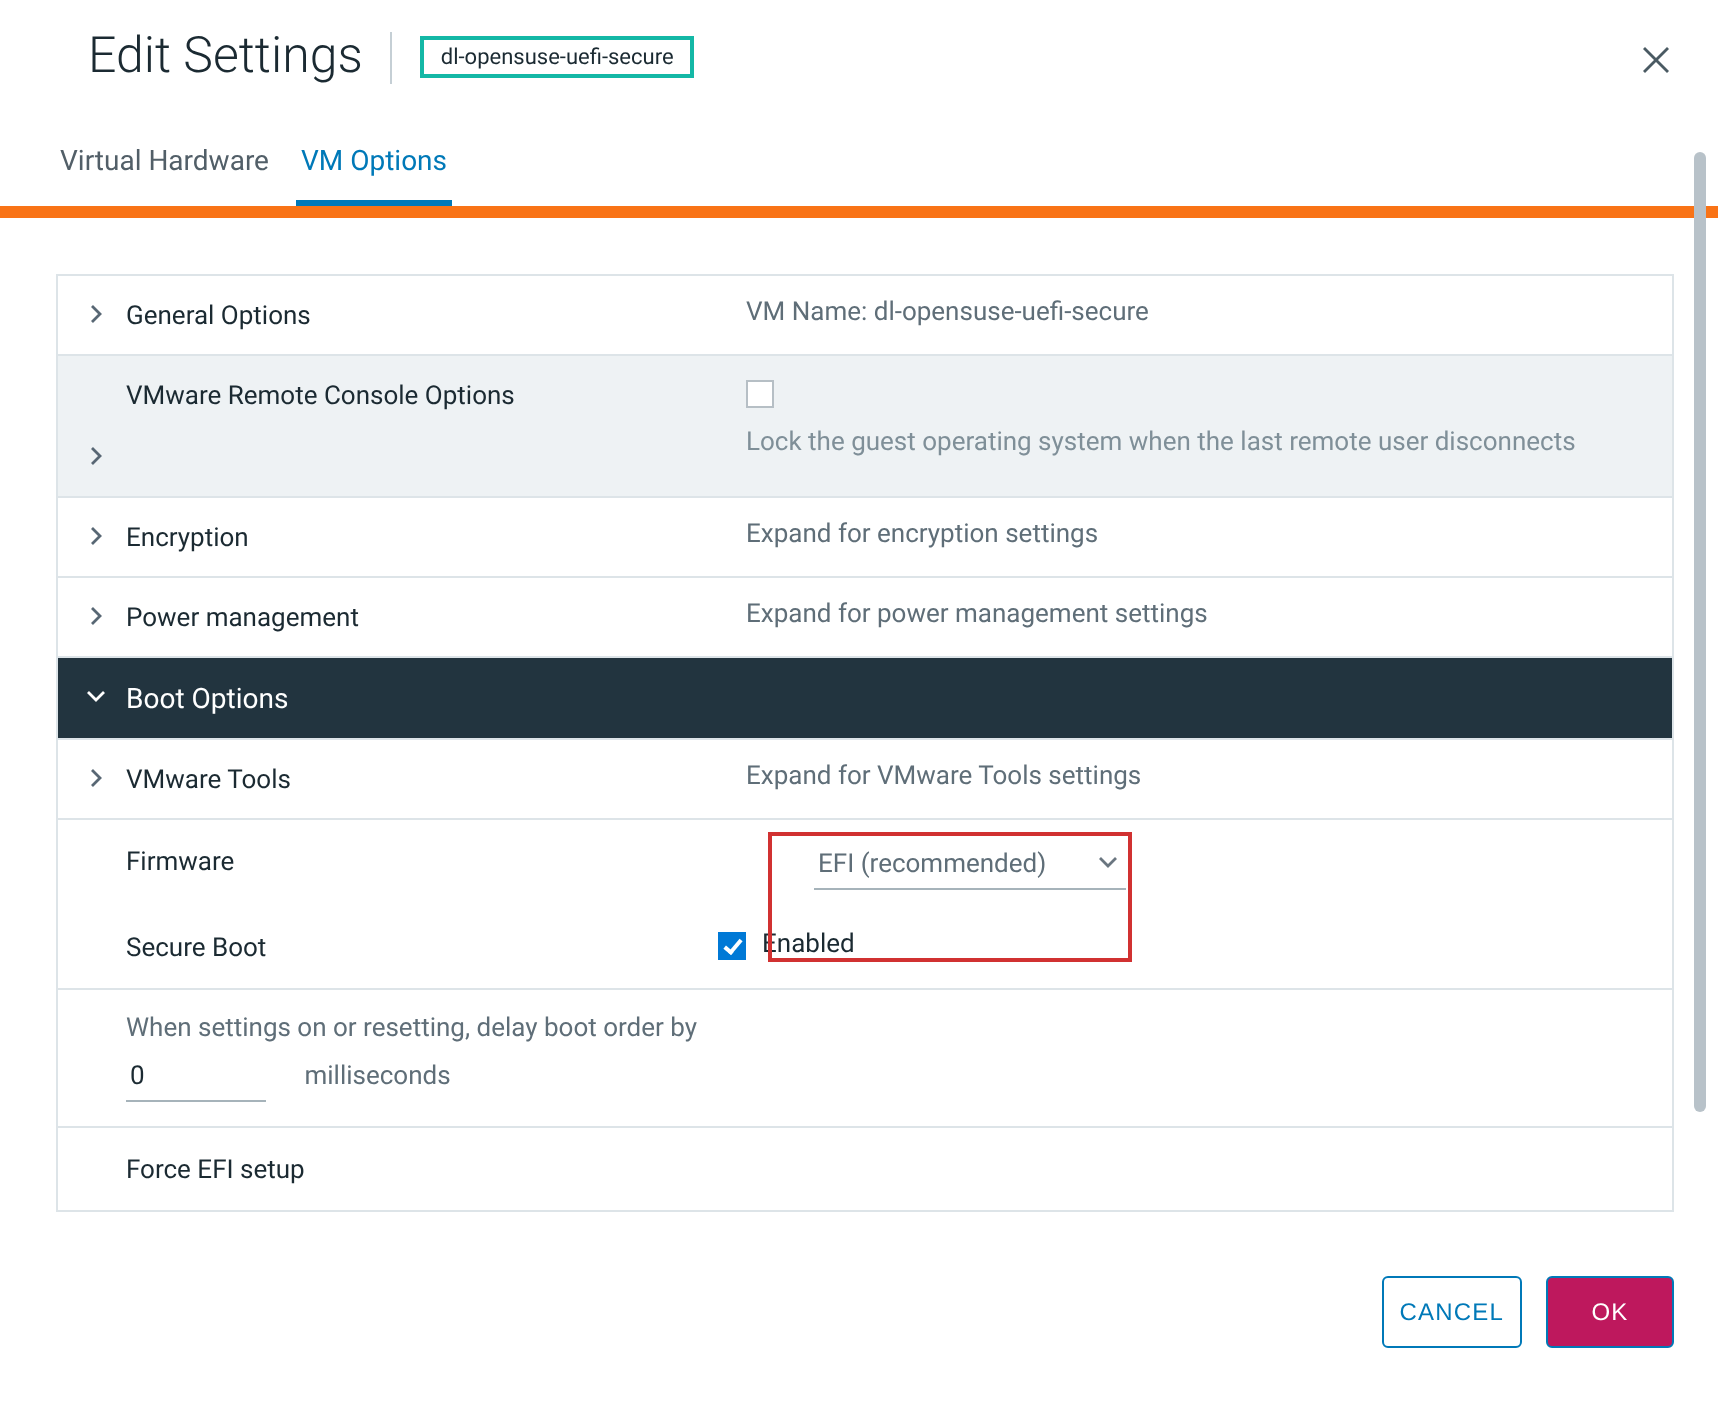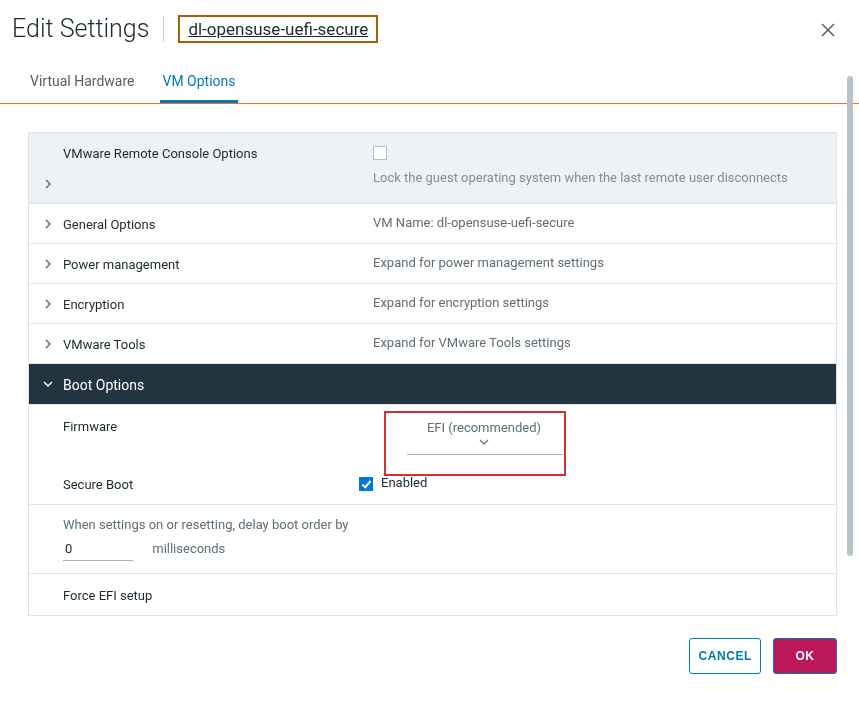--- a/index.html
+++ b/index.html
@@ -10,52 +10,51 @@
       background: #fff;
       width: 859px;
       height: 702px;
       position: relative;
       overflow: hidden;
     }
     .dialog { position: relative; height: 100%; display: flex; flex-direction: column; padding-top: 8px; }
     .header {
       display: flex;
       align-items: center;
-      padding: 6px 28px 10px 12px;
+      padding: 6px 28px 10px 44px;
       gap: 14px;
     }
     .title {
       font-size: 25px;
       font-weight: 300;
       color: #1b2a32;
     }
     .vdiv { width: 1px; height: 26px; background: #c5cfd5; }
     .vm-name-box {
-      border: 2px solid #a16207;
+      border: 2px solid #14b8a6;
       padding: 2px 8px;
-      font-size: 17px;
-      color: #1b2a32;
-      text-decoration: underline;
+      font-size: 11px;
+      color: #1b2a32;
     }
     .close-btn {
       position: absolute;
       right: 22px;
       top: 22px;
       width: 18px; height: 18px;
       background: none; border: none;
       cursor: pointer;
       color: #4a5a63;
     }
     .close-btn svg { width: 16px; height: 16px; }
 
     .tabs {
       display: flex;
-      gap: 24px;
+      gap: 12px;
       padding: 0 28px;
-      border-bottom: 1px solid #f97316;
+      border-bottom: 6px solid #f97316;
       margin-top: 10px;
     }
     .tab {
       padding: 10px 2px 11px;
       font-size: 14px;
       color: #525f68;
       cursor: pointer;
       border-bottom: 3px solid transparent;
       background: none;
     }
@@ -151,21 +150,20 @@
 
     .select-like {
       display: inline-flex;
       align-items: center;
       color: #5f6e78;
       border-bottom: 1px solid #a6b3ba;
       padding: 3px 4px 4px 2px;
       min-width: 156px;
       justify-content: space-between;
       font-size: 13px;
-      flex-direction: column;
     }
     .select-like .caret { color: #6a7680; }
 
     .input-text {
       border: none;
       border-bottom: 1px solid #a6b3ba;
       background: transparent;
       font-size: 13px;
       padding: 3px 2px 4px;
       width: 70px;
@@ -184,21 +182,21 @@
       gap: 12px;
       padding: 14px 22px 28px;
       background: #fff;
     }
     .btn {
       font-size: 12px;
       letter-spacing: 0.6px;
       padding: 10px 8px;
       border-radius: 3px;
       cursor: pointer;
-      font-weight: 700;
+      font-weight: 400;
     }
     .btn-cancel {
       background: #fff;
       color: #0079b8;
       border: 1px solid #0079b8;
     }
     .btn-ok {
       background: #be185d;
       color: #fff;
       border: 1px solid #0079b8;
@@ -225,72 +223,72 @@
       </svg>
   </button>
 
   <div class="tabs">
     <div class="tab">Virtual Hardware</div>
     <div class="tab active">VM Options</div>
   </div>
 
   <div class="scroll-area">
     <div class="panel">
+
+      <div class="row">
+        <span class="chev"><svg class="chevron" viewBox="0 0 10 10">
+              <polyline points="3,1 7,5 3,9" fill="none" stroke="currentColor" stroke-width="1.4"></polyline>
+            </svg></span>
+        <span class="label-col">General Options</span>
+        <span class="value-col">VM Name: dl-opensuse-uefi-secure</span>
+      </div>
 
       <div class="row disabled-row">
         <span class="chev"></span>
         <span class="label-col">
           <span>VMware Remote Console Options</span>
           <div class="chev chev-secondary" style="margin-left:-20px;"><svg class="chevron" viewBox="0 0 10 10">
                 <polyline points="3,1 7,5 3,9" fill="none" stroke="currentColor" stroke-width="1.4"></polyline>
               </svg></div>
         </span>
         <span class="value-col">
           <span class="checkbox-sq"></span><br>
           <span style="display:inline-block; margin-top:10px;">Lock the guest operating system when the last remote user disconnects</span>
         </span>
       </div>
 
       <div class="row">
         <span class="chev"><svg class="chevron" viewBox="0 0 10 10">
               <polyline points="3,1 7,5 3,9" fill="none" stroke="currentColor" stroke-width="1.4"></polyline>
             </svg></span>
-        <span class="label-col">General Options</span>
-        <span class="value-col">VM Name: dl-opensuse-uefi-secure</span>
+        <span class="label-col">Encryption</span>
+        <span class="value-col">Expand for encryption settings</span>
       </div>
 
       <div class="row">
         <span class="chev"><svg class="chevron" viewBox="0 0 10 10">
               <polyline points="3,1 7,5 3,9" fill="none" stroke="currentColor" stroke-width="1.4"></polyline>
             </svg></span>
         <span class="label-col">Power management</span>
         <span class="value-col">Expand for power management settings</span>
       </div>
 
-      <div class="row">
-        <span class="chev"><svg class="chevron" viewBox="0 0 10 10">
-              <polyline points="3,1 7,5 3,9" fill="none" stroke="currentColor" stroke-width="1.4"></polyline>
-            </svg></span>
-        <span class="label-col">Encryption</span>
-        <span class="value-col">Expand for encryption settings</span>
+      <div class="row expanded">
+        <span class="chev"><svg class="chevron" viewBox="0 0 10 10">
+              <polyline points="1,3 5,7 9,3" fill="none" stroke="currentColor" stroke-width="1.4"></polyline>
+            </svg></span>
+        <span class="label-col">Boot Options</span>
       </div>
 
       <div class="row">
         <span class="chev"><svg class="chevron" viewBox="0 0 10 10">
               <polyline points="3,1 7,5 3,9" fill="none" stroke="currentColor" stroke-width="1.4"></polyline>
             </svg></span>
         <span class="label-col">VMware Tools</span>
         <span class="value-col">Expand for VMware Tools settings</span>
-      </div>
-
-      <div class="row expanded">
-        <span class="chev"><svg class="chevron" viewBox="0 0 10 10">
-              <polyline points="1,3 5,7 9,3" fill="none" stroke="currentColor" stroke-width="1.4"></polyline>
-            </svg></span>
-        <span class="label-col">Boot Options</span>
       </div>
 
       <div class="subrow-block">
 
         <div style="border-top:1px solid #dde4e8; position:relative;">
           <div class="highlight-box" style="position:absolute; left:355px; top:6px; width:182px; height:65px; pointer-events:none;"></div>
 
           <div class="subrow" style="border-top:none;gap:48px;">
             <span class="sublabel">Firmware</span>
             <span class="subvalue">

